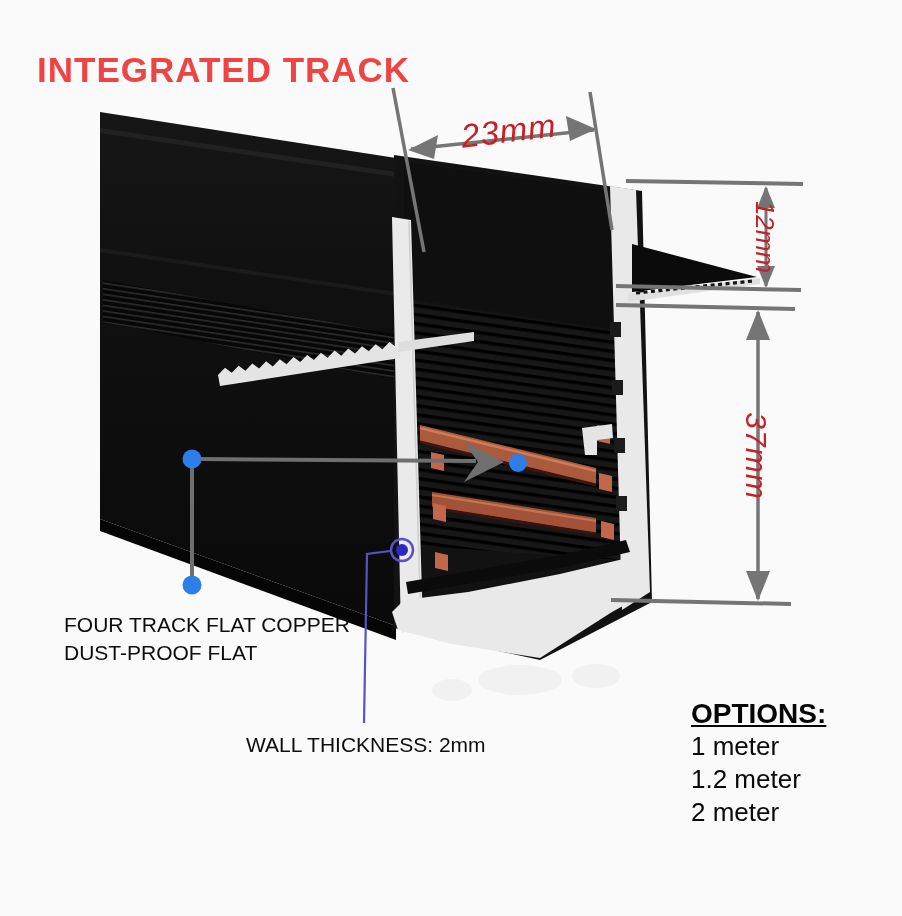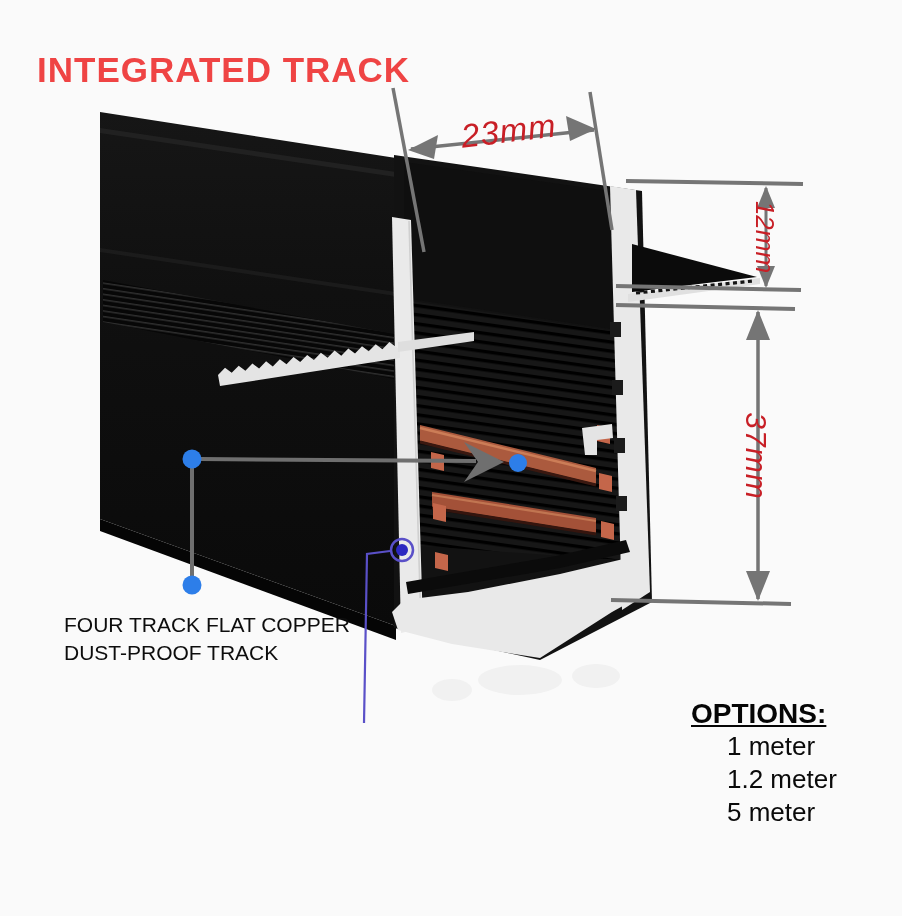--- a/index.html
+++ b/index.html
@@ -20,21 +20,21 @@
     font-size:21px;line-height:28px;color:#0d0d0d;white-space:nowrap;
   }
   .wall-label{
     position:absolute;left:246px;top:733px;
     font-size:21px;color:#0d0d0d;white-space:nowrap;
   }
   .options{
     position:absolute;left:691px;top:698px;white-space:nowrap;
   }
   .options .heading{font-size:28px;font-weight:bold;line-height:32px;color:#050505;text-decoration:underline;}
-  .options .item{font-size:26px;line-height:33px;color:#0a0a0a;margin-left:36px;}
+  .options .item{font-size:26px;line-height:33px;color:#0a0a0a;}
   svg{position:absolute;left:0;top:0;}
   text.dim{fill:#c81f26;font-style:italic;font-family:"Liberation Sans","DejaVu Sans",sans-serif;}
 </style>
 </head>
 <body>
 
 <div class="stage">
 
   <svg width="902" height="916" viewBox="0 0 902 916">
     <defs>
@@ -165,24 +165,25 @@
       <path d="M390,551 L367,554 L364,723" fill="none" stroke="#5a50c8" stroke-width="2.2"></path>
       <circle cx="402" cy="550" r="11" fill="none" stroke="#5a50c8" stroke-width="2.5"></circle>
       <circle cx="402" cy="550" r="6" fill="#2c28c0"></circle>
     </g>
   </svg>
 
   <div class="title">INTEGRATED TRACK</div>
 
   <div class="copper-label">
     <div>FOUR TRACK FLAT COPPER</div>
-    <div>DUST-PROOF TRACK</div>
+    <div>DUST-PROOF FLAT</div>
   </div>
 
+  <div class="wall-label">WALL THICKNESS: 2mm</div>
 
   <div class="options">
     <div class="heading">OPTIONS:</div>
     <div class="item">1 meter</div>
     <div class="item">1.2 meter</div>
-    <div class="item">5 meter</div>
+    <div class="item">2 meter</div>
   </div>
 
 </div>
 
 </body></html>

